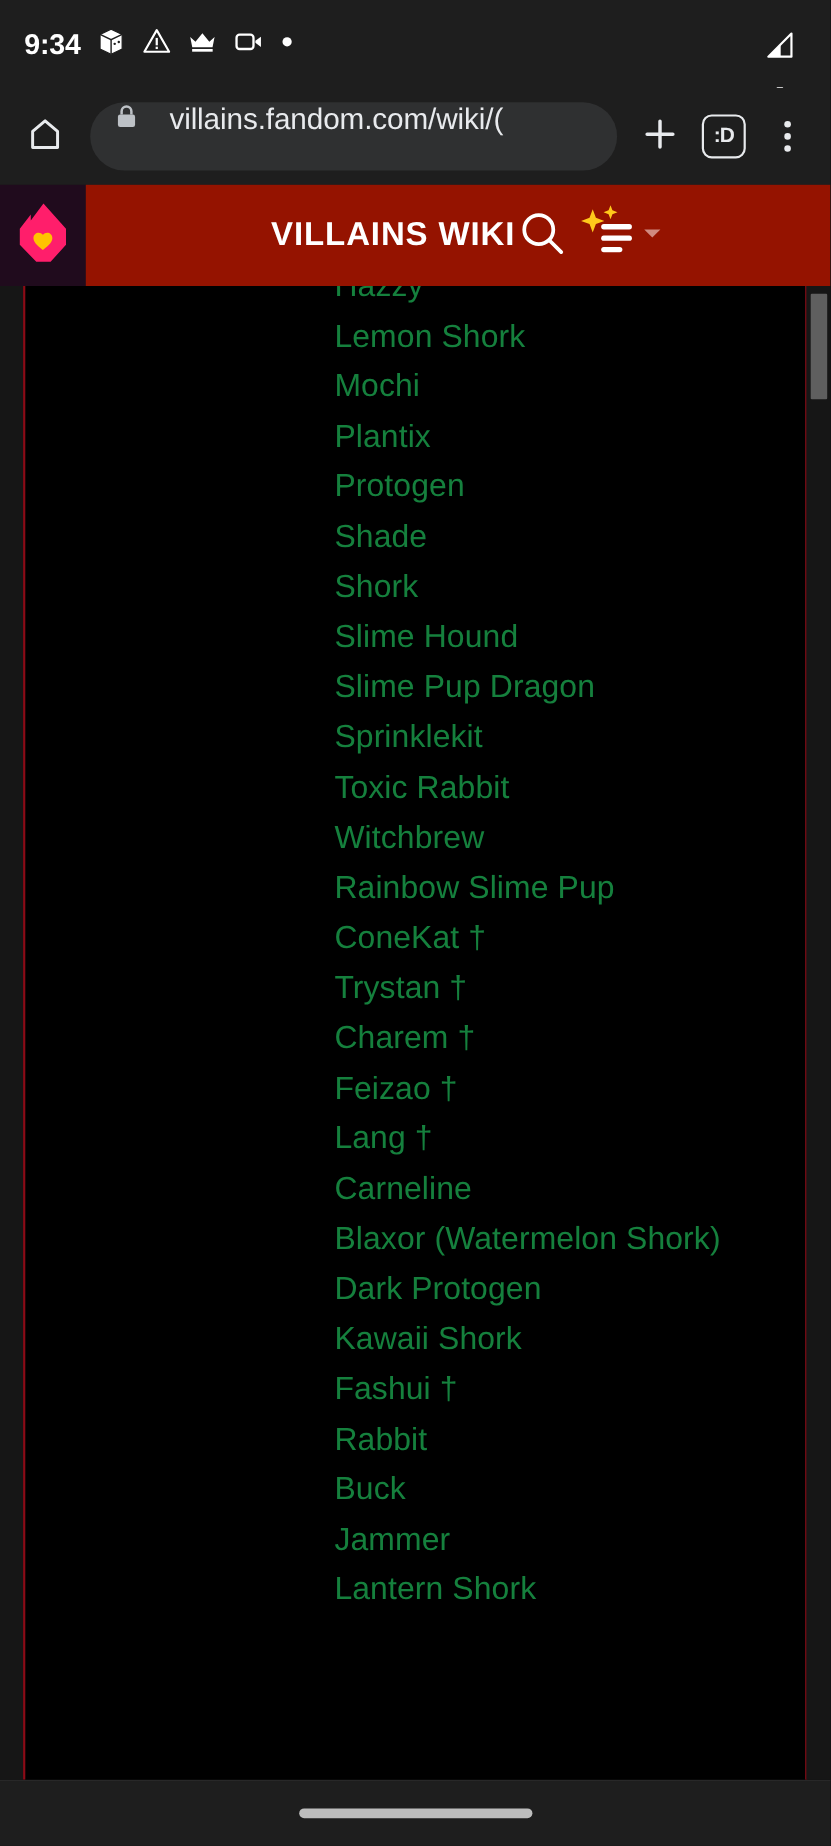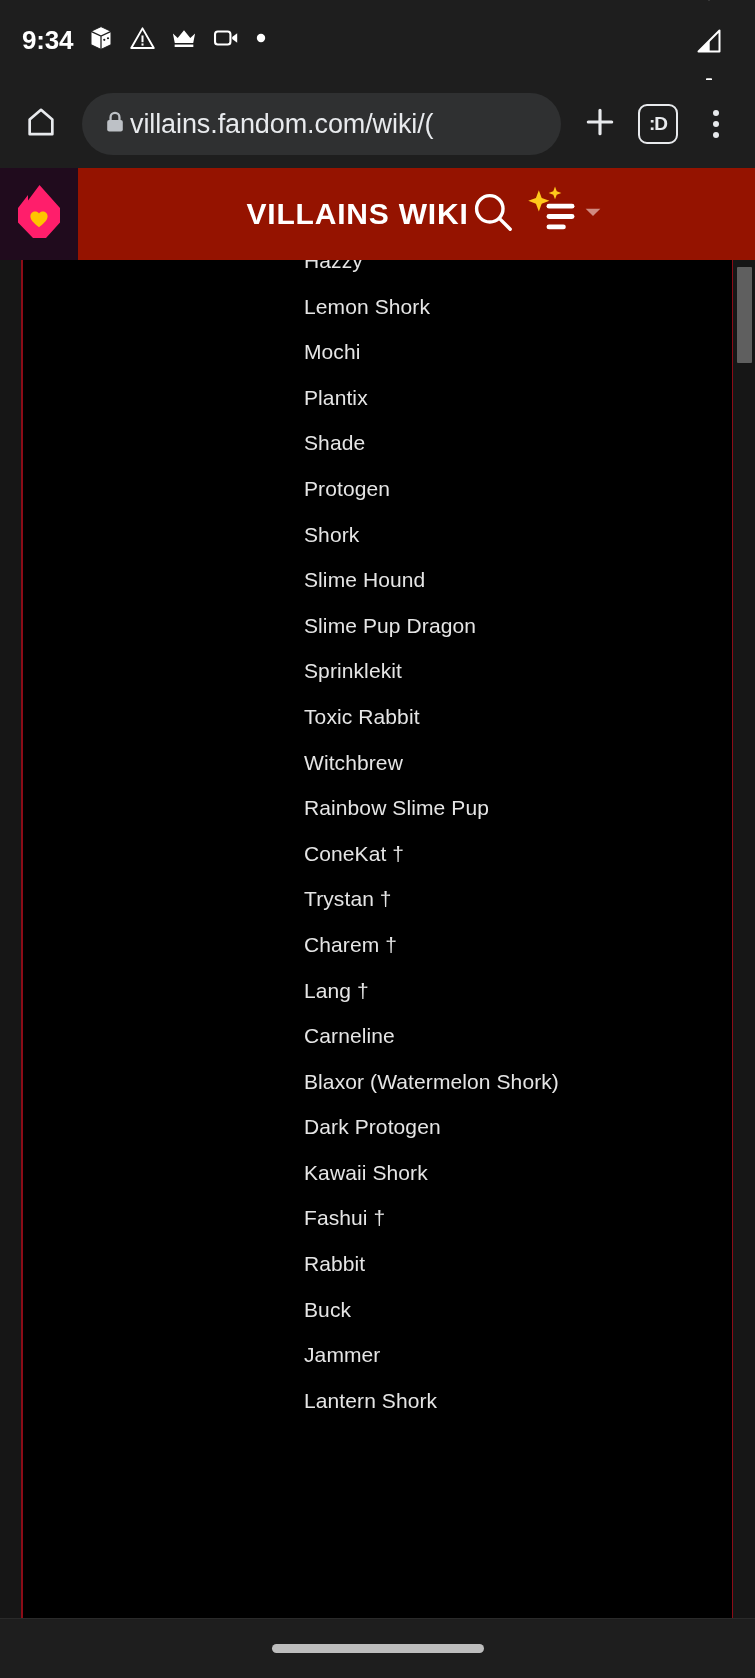--- a/index.html
+++ b/index.html
@@ -77,23 +77,23 @@
     justify-content: center;
     flex: 0 0 auto;
     border-radius: 27px;
   }
   .omnibox {
     flex: 1 1 auto;
     height: 62px;
     background: #2f3031;
     border-radius: 31px;
     display: flex;
-    align-items: center;
+    align-items: flex-start;
     padding: 0 18px 0 20px;
-    gap: 2px;
+    gap: 26px;
     margin: 0 8px 0 10px;
     overflow: hidden;
     min-width: 0;
   }
   .omnibox-url {
     color: #e8eaed;
     font-size: 27px;
     white-space: nowrap;
     overflow: hidden;
     letter-spacing: -0.1px;
@@ -189,22 +189,22 @@
   .name-list {
     list-style: none;
     padding: 0;
     margin: 0;
     position: absolute;
     left: 0;
     top: -22px;
     width: 100%;
   }
   .name-list li {
-    color: #e5e5e5;
-    font-size: 21px;
+    color: #15803d;
+    font-size: 29px;
     line-height: 45.6px;
     padding-left: 281px;
     letter-spacing: 0.1px;
     white-space: nowrap;
   }
 
   
   .scrollbar-track {
     position: absolute;
     right: 0;
@@ -411,32 +411,33 @@
   </div>
 
   <div class="page-area">
 
     <div class="content-box">
       <ul class="name-list">
           <li>Hazzy</li>
           <li>Lemon Shork</li>
           <li>Mochi</li>
           <li>Plantix</li>
+          <li>Protogen</li>
           <li>Shade</li>
-          <li>Protogen</li>
           <li>Shork</li>
           <li>Slime Hound</li>
           <li>Slime Pup Dragon</li>
           <li>Sprinklekit</li>
           <li>Toxic Rabbit</li>
           <li>Witchbrew</li>
           <li>Rainbow Slime Pup</li>
           <li>ConeKat †</li>
           <li>Trystan †</li>
           <li>Charem †</li>
+          <li>Feizao †</li>
           <li>Lang †</li>
           <li>Carneline</li>
           <li>Blaxor (Watermelon Shork)</li>
           <li>Dark Protogen</li>
           <li>Kawaii Shork</li>
           <li>Fashui †</li>
           <li>Rabbit</li>
           <li>Buck</li>
           <li>Jammer</li>
           <li>Lantern Shork</li>

